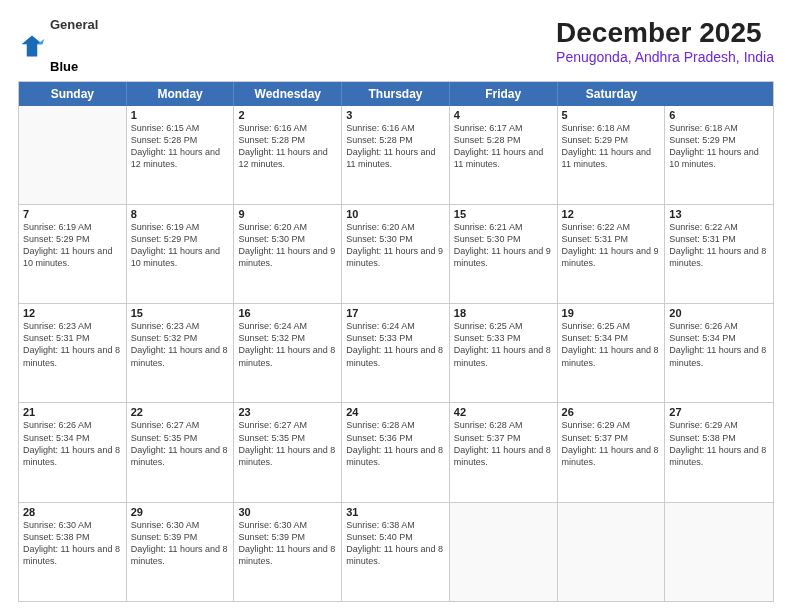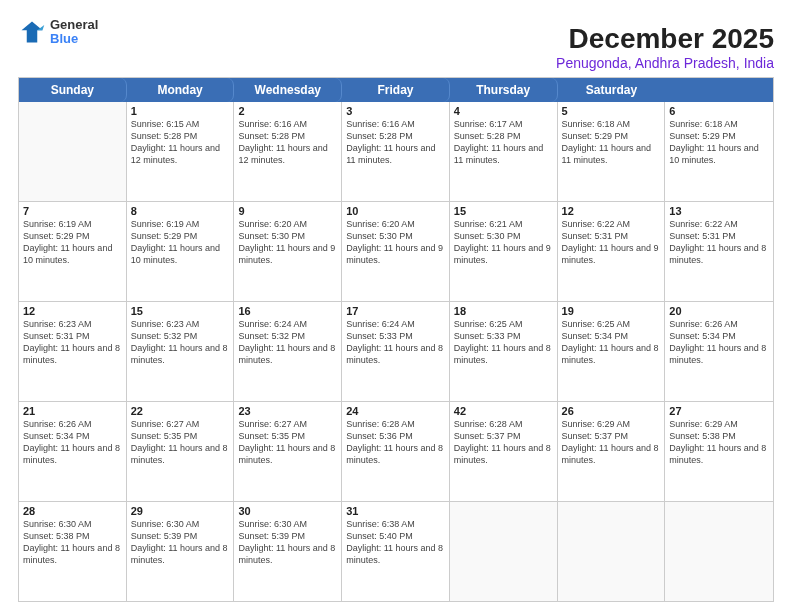--- a/index.html
+++ b/index.html
@@ -27,31 +27,30 @@
       display: flex;
       align-items: center;
       gap: 0px;
     }
     .logo-text {
       display: flex;
       flex-direction: column;
       font-size: 13px;
       font-weight: bold;
       line-height: 1.1;
+      gap: 28px;
     }
     .logo-general { color: #333; }
-    .logo-blue { color: #3b82f6; }
+    .logo-blue { color: #000000; }
     .logo-icon {
       width: 28px;
       height: 28px;
       margin-right: 4px;
     }
     .title-block {
-      text-align: right;
-      margin-top: 6px;
     }
     .month-title {
       font-size: 28px;
       font-weight: bold;
       color: #222;
       line-height: 1.1;
     }
     .location {
       font-size: 14px;
       color: #6d28d9;
@@ -67,21 +66,20 @@
       grid-template-columns: repeat(7, 1fr);
       background: #3a6eb5;
     }
     .cal-header-cell {
       color: #fff;
       font-size: 12px;
       font-weight: bold;
       text-align: center;
       padding: 5px 2px;
       border-right: 1px solid #5588cc;
-      border-radius: 7px;
     }
     .cal-header-cell:last-child { border-right: none; }
     .cal-body {
       flex: 1;
       display: flex;
       flex-direction: column;
     }
     .cal-row {
       display: grid;
       grid-template-columns: repeat(7, 1fr);
@@ -130,22 +128,22 @@
       <div class="month-title">December 2025</div>
       <div class="location">Penugonda, Andhra Pradesh, India</div>
     </div>
   </div>
 
   <div class="calendar">
     <div class="cal-header">
       <div class="cal-header-cell">Sunday</div>
       <div class="cal-header-cell">Monday</div>
       <div class="cal-header-cell">Wednesday</div>
+      <div class="cal-header-cell">Thursday</div>
       <div class="cal-header-cell">Friday</div>
-      <div class="cal-header-cell">Thursday</div>
       <div class="cal-header-cell">Saturday</div>
     </div>
     <div class="cal-body" id="cal-body">
     <div class="cal-row">
           <div class="cal-cell empty"></div>
           <div class="cal-cell">
             <div class="day-num">1</div>
             <div class="cell-line">Sunrise: 6:15 AM</div>
             <div class="cell-line">Sunset: 5:28 PM</div>
             <div class="cell-line">Daylight: 11 hours and 12 minutes.</div>

